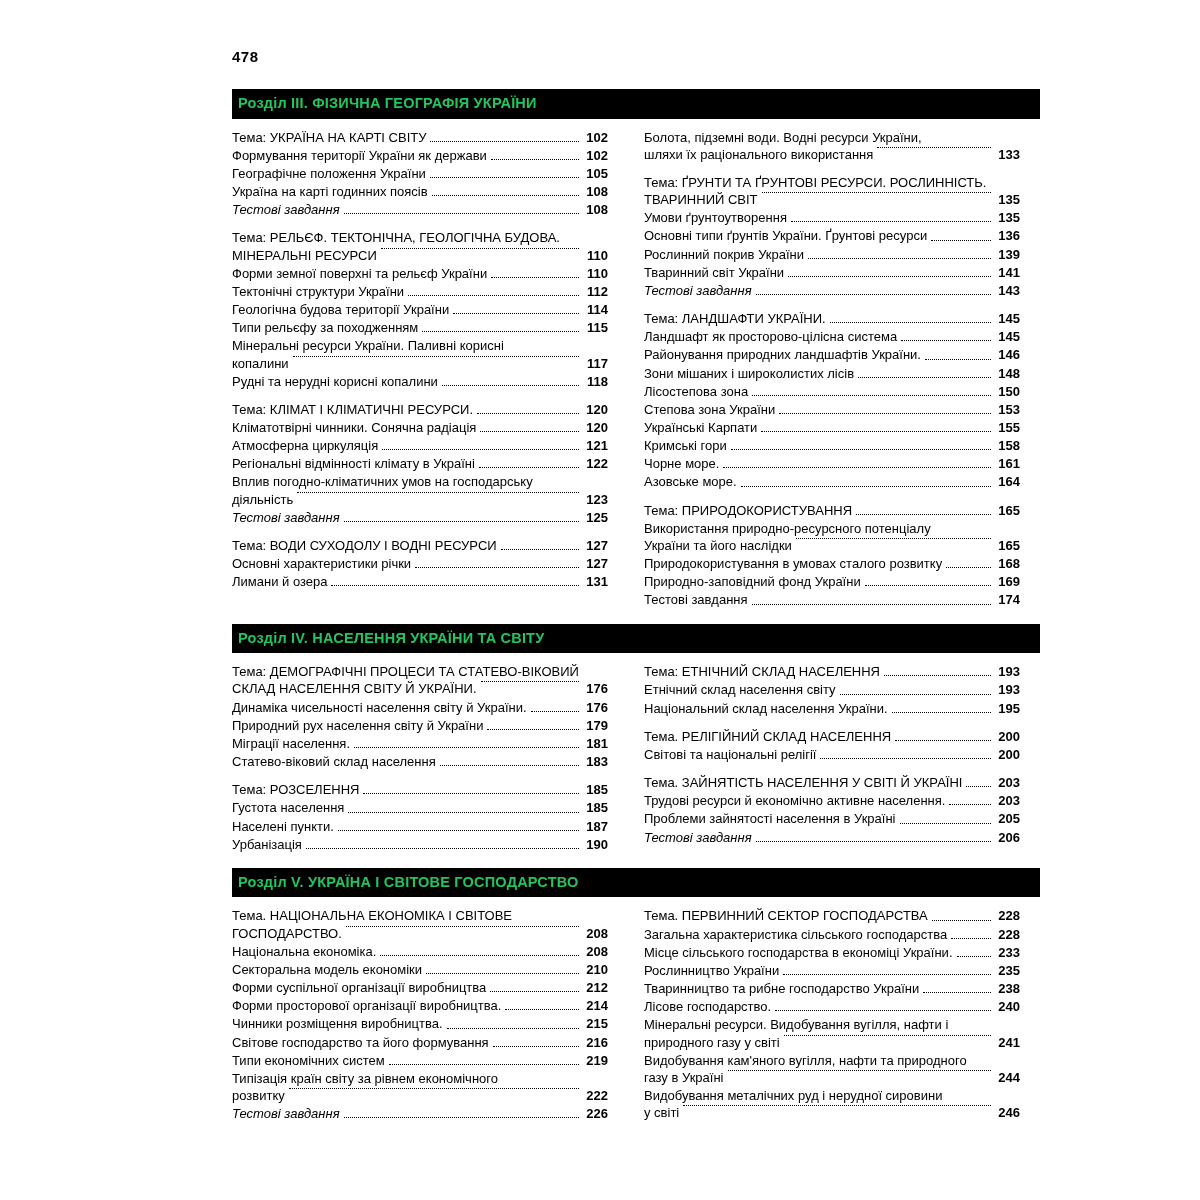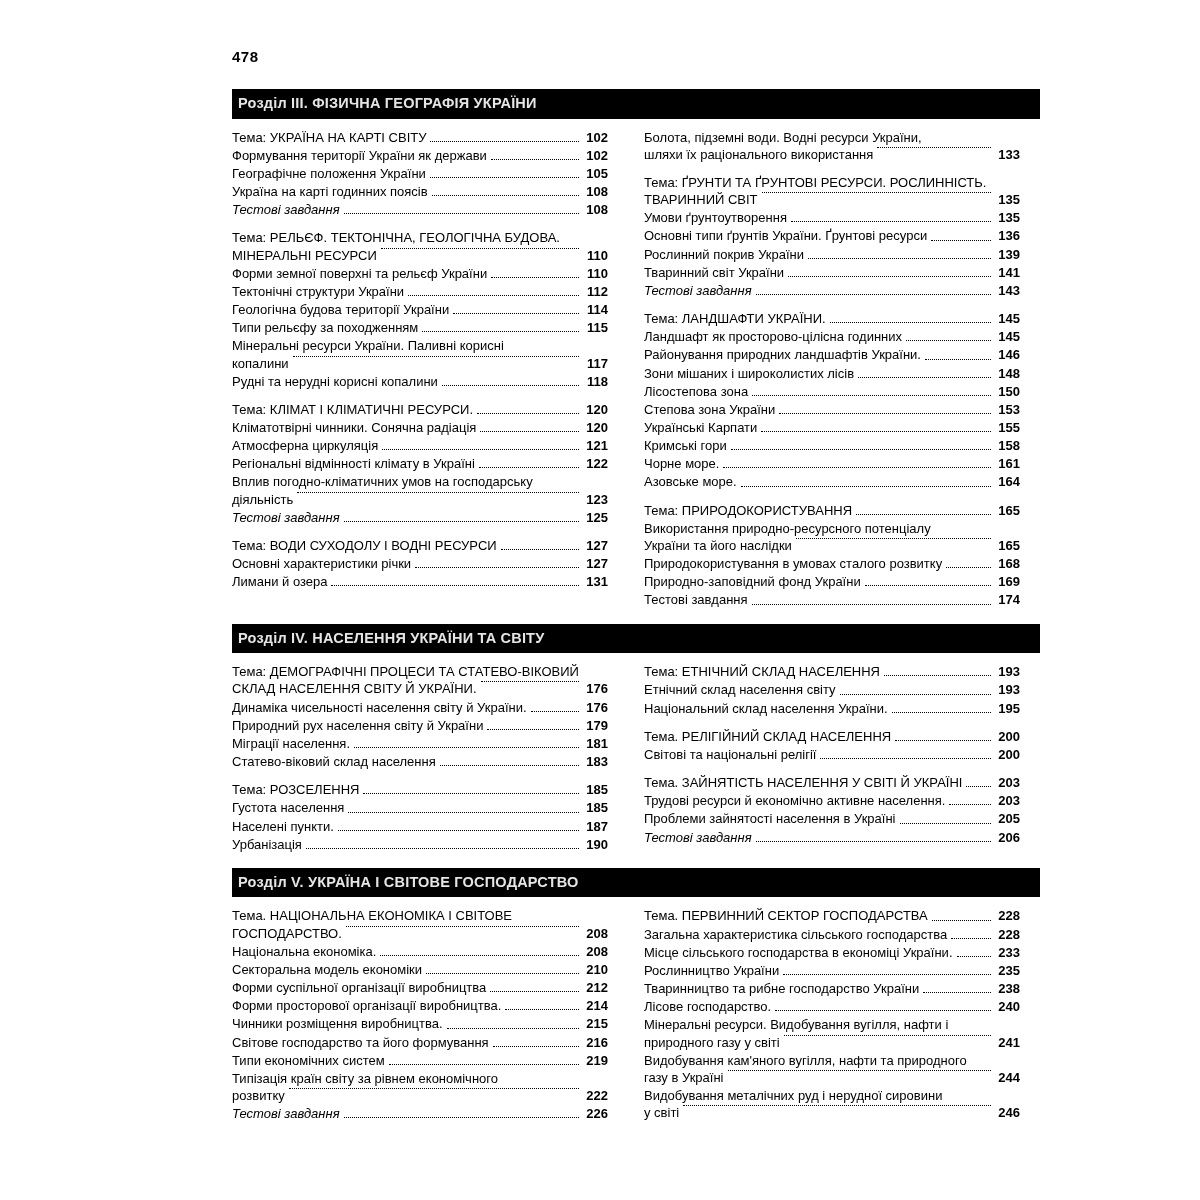--- a/index.html
+++ b/index.html
@@ -21,21 +21,21 @@
     padding: 48px 160px 0 232px;
   }
   .folio {
     font-size: 15px;
     font-weight: bold;
     letter-spacing: 0.5px;
     margin: 0 0 24px 0;
   }
   .section-band {
     background: #000000;
-    color: #e5e5e5;
+    color: #22c55e;
     font-size: 14.5px;
     font-weight: bold;
     letter-spacing: 0.2px;
     padding: 6px 6px 7px 6px;
     margin: 0 0 10px 0;
     line-height: 1.15;
   }
   .cols {
     display: flex;
     gap: 36px;
@@ -263,21 +263,21 @@
               <span class="pg">143</span>
             </div>
           </div>
           <div class="grp">
             <div class="entry t-theme">
               <span class="txt">Тема: ЛАНДШАФТИ УКРАЇНИ.</span>
               <span class="leader"></span>
               <span class="pg">145</span>
             </div>
             <div class="entry t-plain">
-              <span class="txt">Ландшафт як просторово-цілісна годинних</span>
+              <span class="txt">Ландшафт як просторово-цілісна система</span>
               <span class="leader"></span>
               <span class="pg">145</span>
             </div>
             <div class="entry t-plain">
               <span class="txt">Районування природних ландшафтів України.</span>
               <span class="leader"></span>
               <span class="pg">146</span>
             </div>
             <div class="entry t-plain">
               <span class="txt">Зони мішаних і широколистих лісів</span>

